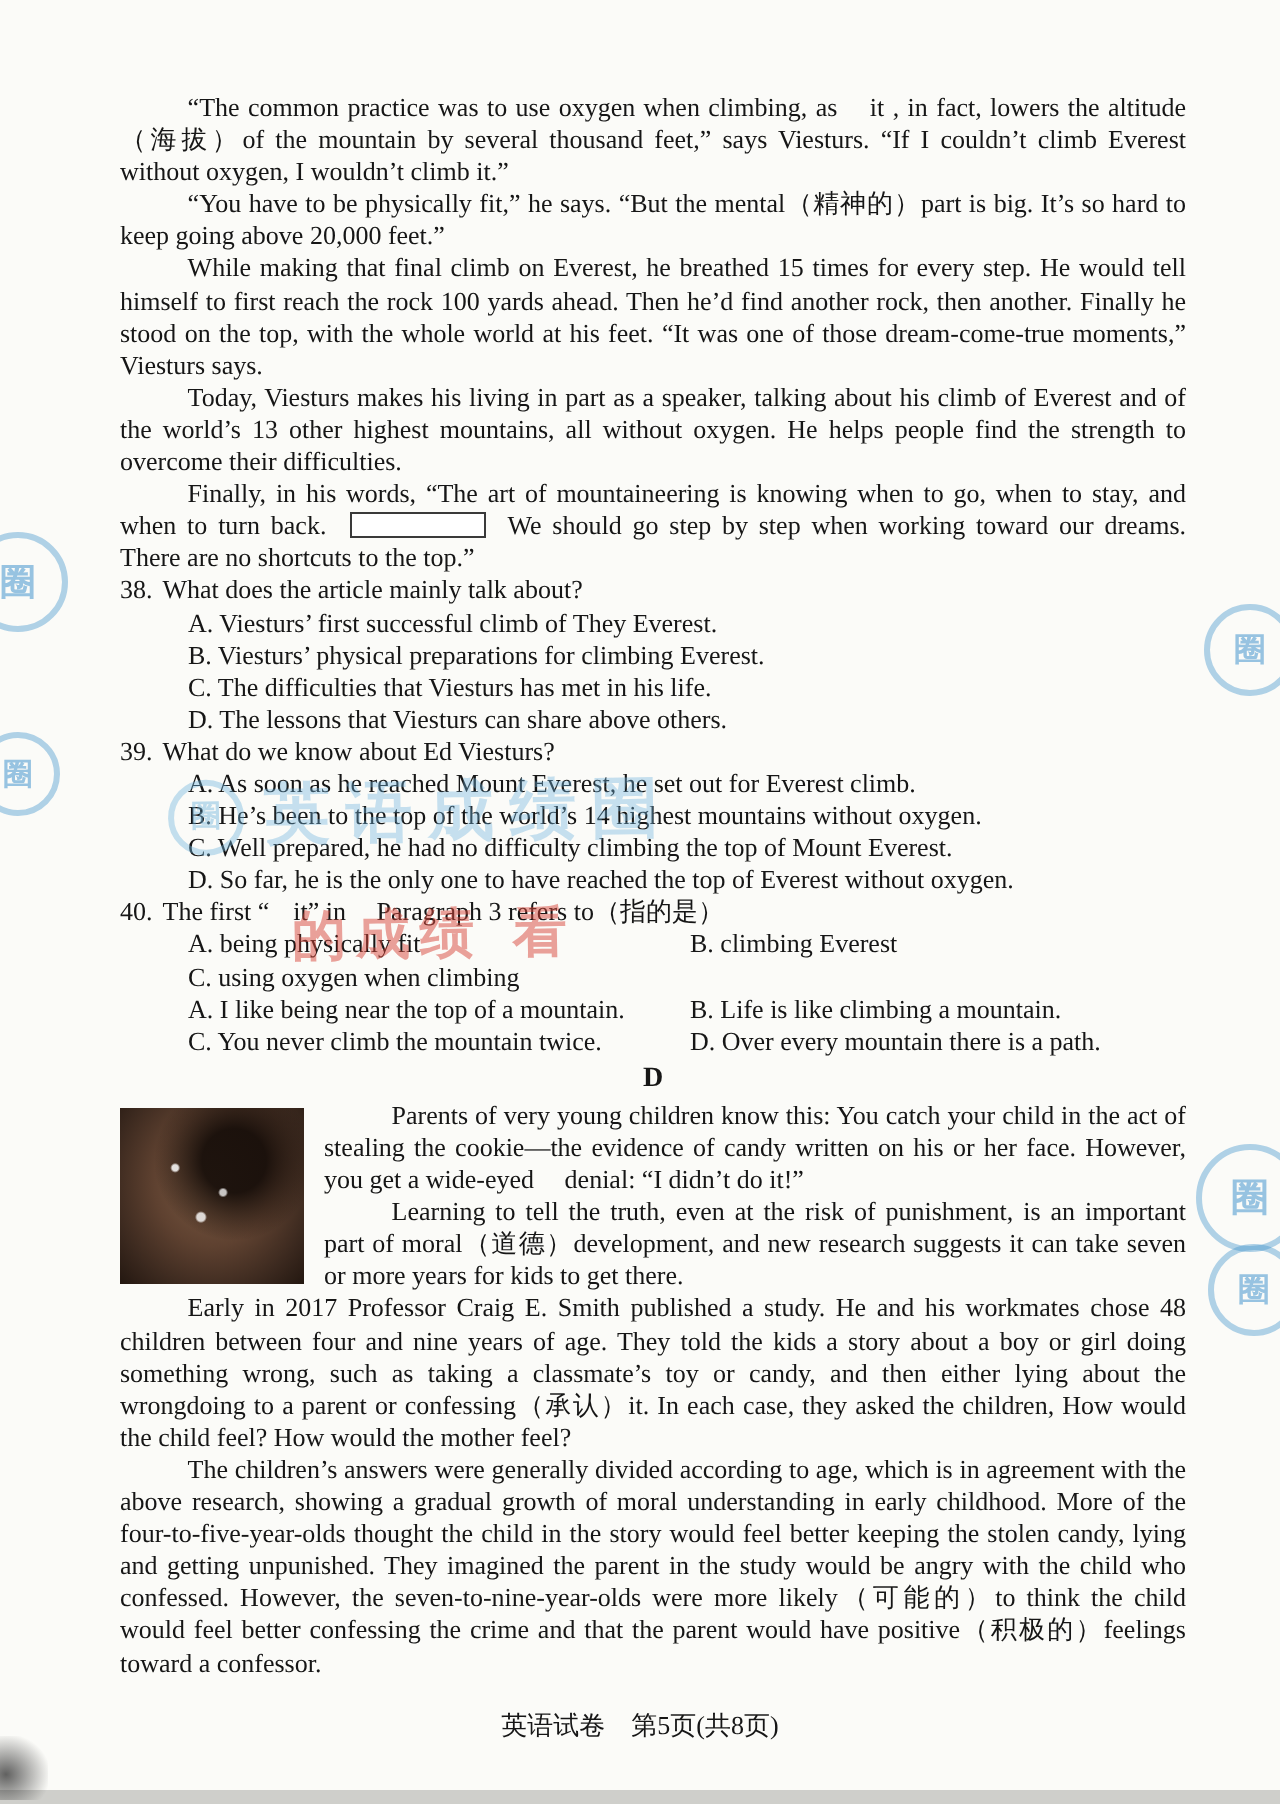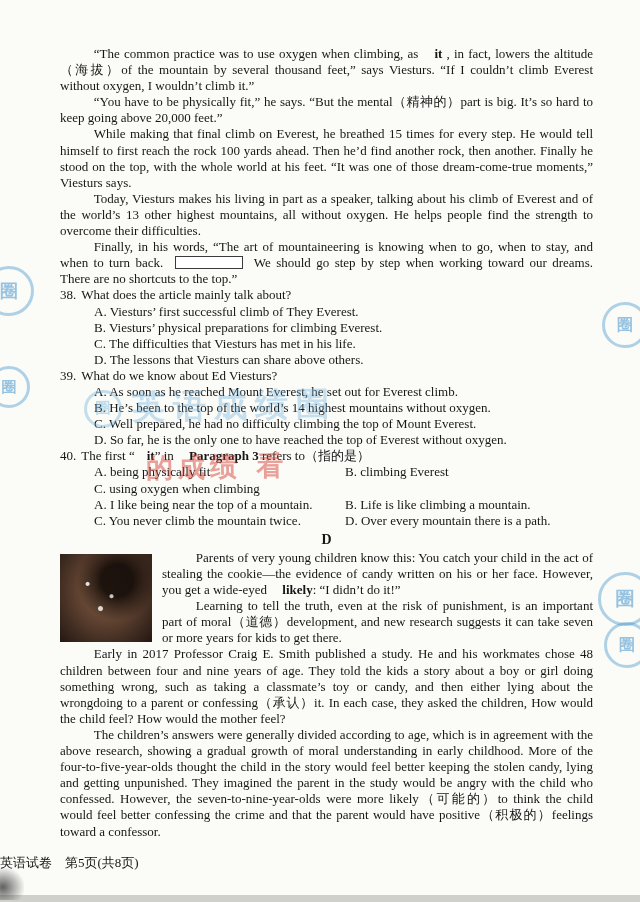--- a/index.html
+++ b/index.html
@@ -7,21 +7,21 @@
   .page {
     position:relative; width:640px; height:902px; overflow:hidden;
     background:#fbfbf8; color:#161616;
     font-family:"Liberation Serif","DejaVu Serif",serif;
   }
   .content {
     position:absolute; left:60px; top:46px; width:533px; z-index:1;
     font-size:13px; line-height:16.1px; text-align:justify;
   }
   .para { text-indent:2.6em; }
-  .b { font-weight:bold;padding-left:12px; }
+  .b { font-weight:normal;padding-left:12px; }
   .blank-box {
     display:inline-block; width:68px; height:13px; margin:0 6px;
     border:1px solid #3a3a3a; vertical-align:-2px; background:#fff;
   }
   .q-stem { text-align:left; }
   .q-num { margin-right:5px; }
   .q-opts { padding-left:34px; text-align:left; }
   .opts-grid { display:grid; grid-template-columns:251px auto; }
   .section-label { text-align:center; font-weight:bold; font-size:14px; margin:3px 0 2px; }
   .passage-d::after { content:""; display:block; clear:both; }
@@ -29,21 +29,21 @@
     float:left; width:92px; height:88px; margin:4px 10px 2px 0;
     background:
       radial-gradient(circle at 30% 34%, rgba(255,255,255,.85) 1.5px, rgba(255,255,255,0) 2.5px),
       radial-gradient(circle at 56% 48%, rgba(255,255,255,.75) 1.5px, rgba(255,255,255,0) 2.5px),
       radial-gradient(circle at 44% 62%, rgba(255,255,255,.8) 2px, rgba(255,255,255,0) 3px),
       radial-gradient(circle at 62% 30%, rgba(20,12,8,.9) 16px, rgba(20,12,8,0) 40px),
       radial-gradient(ellipse at 50% 42%, #7d5c44 0%, #5e4130 45%, #3a281e 78%, #231710 100%);
   }
   .footer {
     position:absolute; left:0; top:854px; width:640px; z-index:1;
-    text-align:left; font-size:13px; font-family:"Liberation Serif","DejaVu Serif",serif;
+    text-align:center; font-size:13px; font-family:"Liberation Serif","DejaVu Serif",serif;
   }
   
   .wm-badge {
     position:absolute; z-index:5; border-radius:50%;
     border:3px solid rgba(70,150,205,.42); color:rgba(70,150,205,.55);
     display:flex; align-items:center; justify-content:center;
     font-family:"DejaVu Sans",sans-serif; font-weight:bold;
   }
   .b1 { left:-16px; top:266px; width:50px; height:50px; font-size:18px; }
   .b2 { left:-12px; top:366px; width:42px; height:42px; font-size:15px; }
@@ -157,21 +157,21 @@
         <div class="opt">B. Life is like climbing a mountain.</div>
         <div class="opt">C. You never climb the mountain twice.</div>
         <div class="opt">D. Over every mountain there is a path.</div>
       </div>
     </div>
 
     <div class="section-label">D</div>
 
     <div class="passage-d">
       <div class="photo"></div>
-      <p class="para"><span>Parents of very young children know this: You catch your child in the act of stealing the cookie—the evidence of candy written on his or her face. However, you get a wide-eyed </span><span class="b">likely</span><span>: “I didn’t do it!”</span></p>
+      <p class="para"><span>Parents of very young children know this: You catch your child in the act of stealing the cookie—the evidence of candy written on his or her face. However, you get a wide-eyed </span><span class="b">denial</span><span>: “I didn’t do it!”</span></p>
       <p class="para">Learning to tell the truth, even at the risk of punishment, is an important part of moral（道德）development, and new research suggests it can take seven or more years for kids to get there.</p>
       <p class="para">Early in 2017 Professor Craig E. Smith published a study. He and his workmates chose 48 children between four and nine years of age. They told the kids a story about a boy or girl doing something wrong, such as taking a classmate’s toy or candy, and then either lying about the wrongdoing to a parent or confessing（承认）it. In each case, they asked the children, How would the child feel? How would the mother feel?</p>
       <p class="para">The children’s answers were generally divided according to age, which is in agreement with the above research, showing a gradual growth of moral understanding in early childhood. More of the four-to-five-year-olds thought the child in the story would feel better keeping the stolen candy, lying and getting unpunished. They imagined the parent in the study would be angry with the child who confessed. However, the seven-to-nine-year-olds were more likely（可能的）to think the child would feel better confessing the crime and that the parent would have positive（积极的）feelings toward a confessor.</p>
     </div>
 
   </div>
 
   <div class="footer">英语试卷　第5页(共8页)</div>
 
   <div class="scan-smudge"></div>

